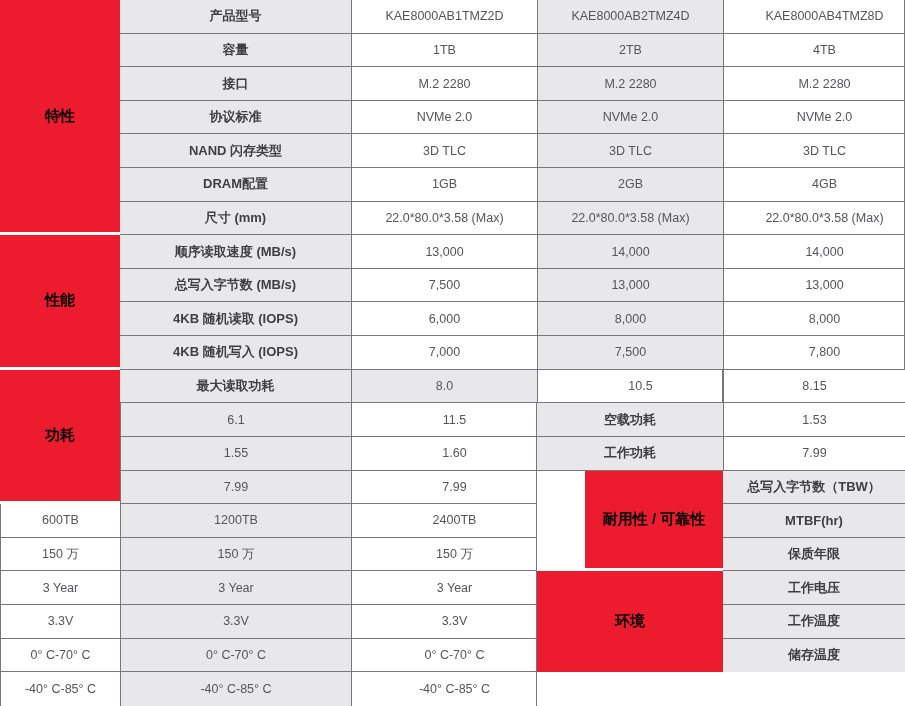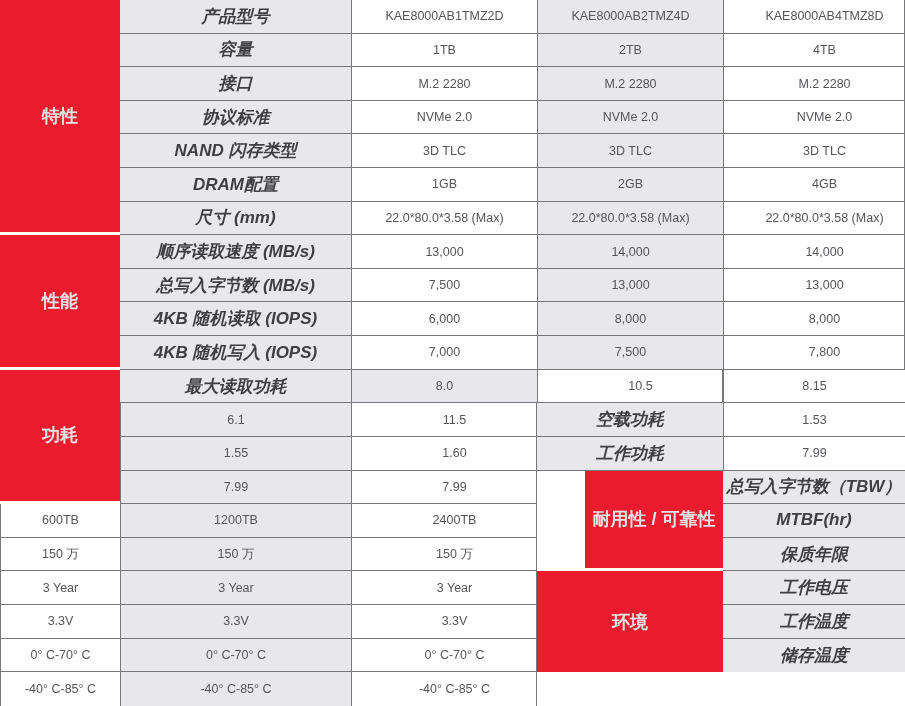--- a/index.html
+++ b/index.html
@@ -15,36 +15,36 @@
     font-family:"Liberation Sans","DejaVu Sans",sans-serif;
   }
   .spec-table{
     display:grid;
     grid-template-columns:120px 231px 186px 186px 182px;
     grid-auto-rows:33.62px;
     width:905px;
   }
   .cat{
     background:var(--red);
-    color:#e5e5e5;
+    color:#000000;
     display:flex;align-items:center;justify-content:center;
-    font-weight:bold;font-size:18px;
+    font-weight:bold;font-size:15px;
     white-space:nowrap;
     box-sizing:border-box;
   }
   .cat.gap{border-bottom:3px solid #ffffff;}
   .cell{
     display:flex;align-items:center;justify-content:center;
     box-sizing:border-box;
     border-bottom:1.5px solid var(--border);
     white-space:nowrap;
   }
   .label{
     background:var(--cell-gray);
-    font-weight:bold;font-size:17px;color:var(--label-text);font-style:italic;
+    font-weight:bold;font-size:13px;color:var(--label-text);
   }
   .val{
     background:#ffffff;
     font-size:12.5px;color:var(--value-text);
     border-left:1.5px solid var(--border);
   }
   .val.shaded{background:var(--cell-gray);}
   .val.lastcol{border-right:1.5px solid var(--border);padding-left:21px;}
   .lastrow{border-bottom:none;}
 </style>

